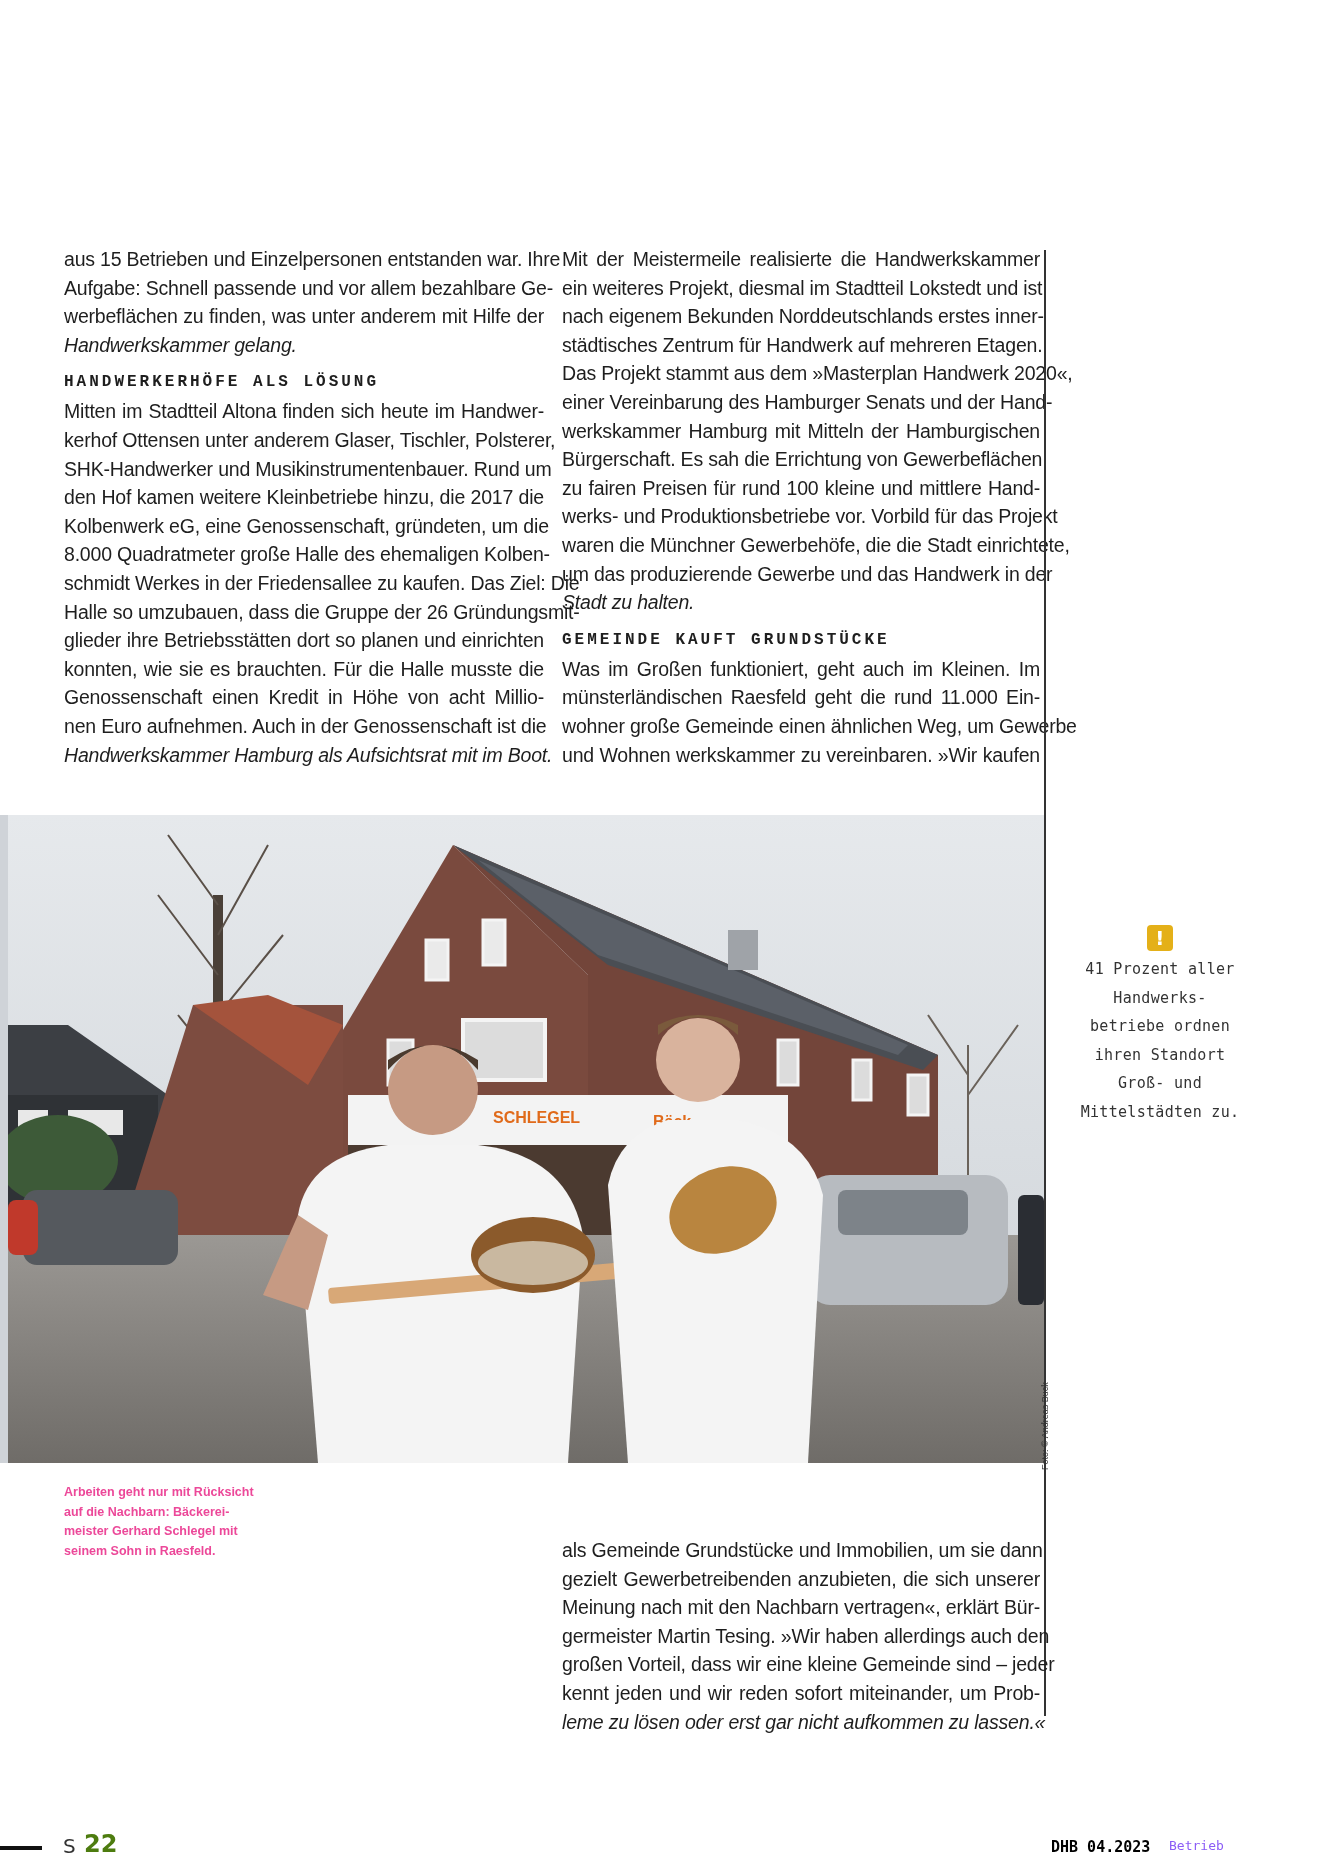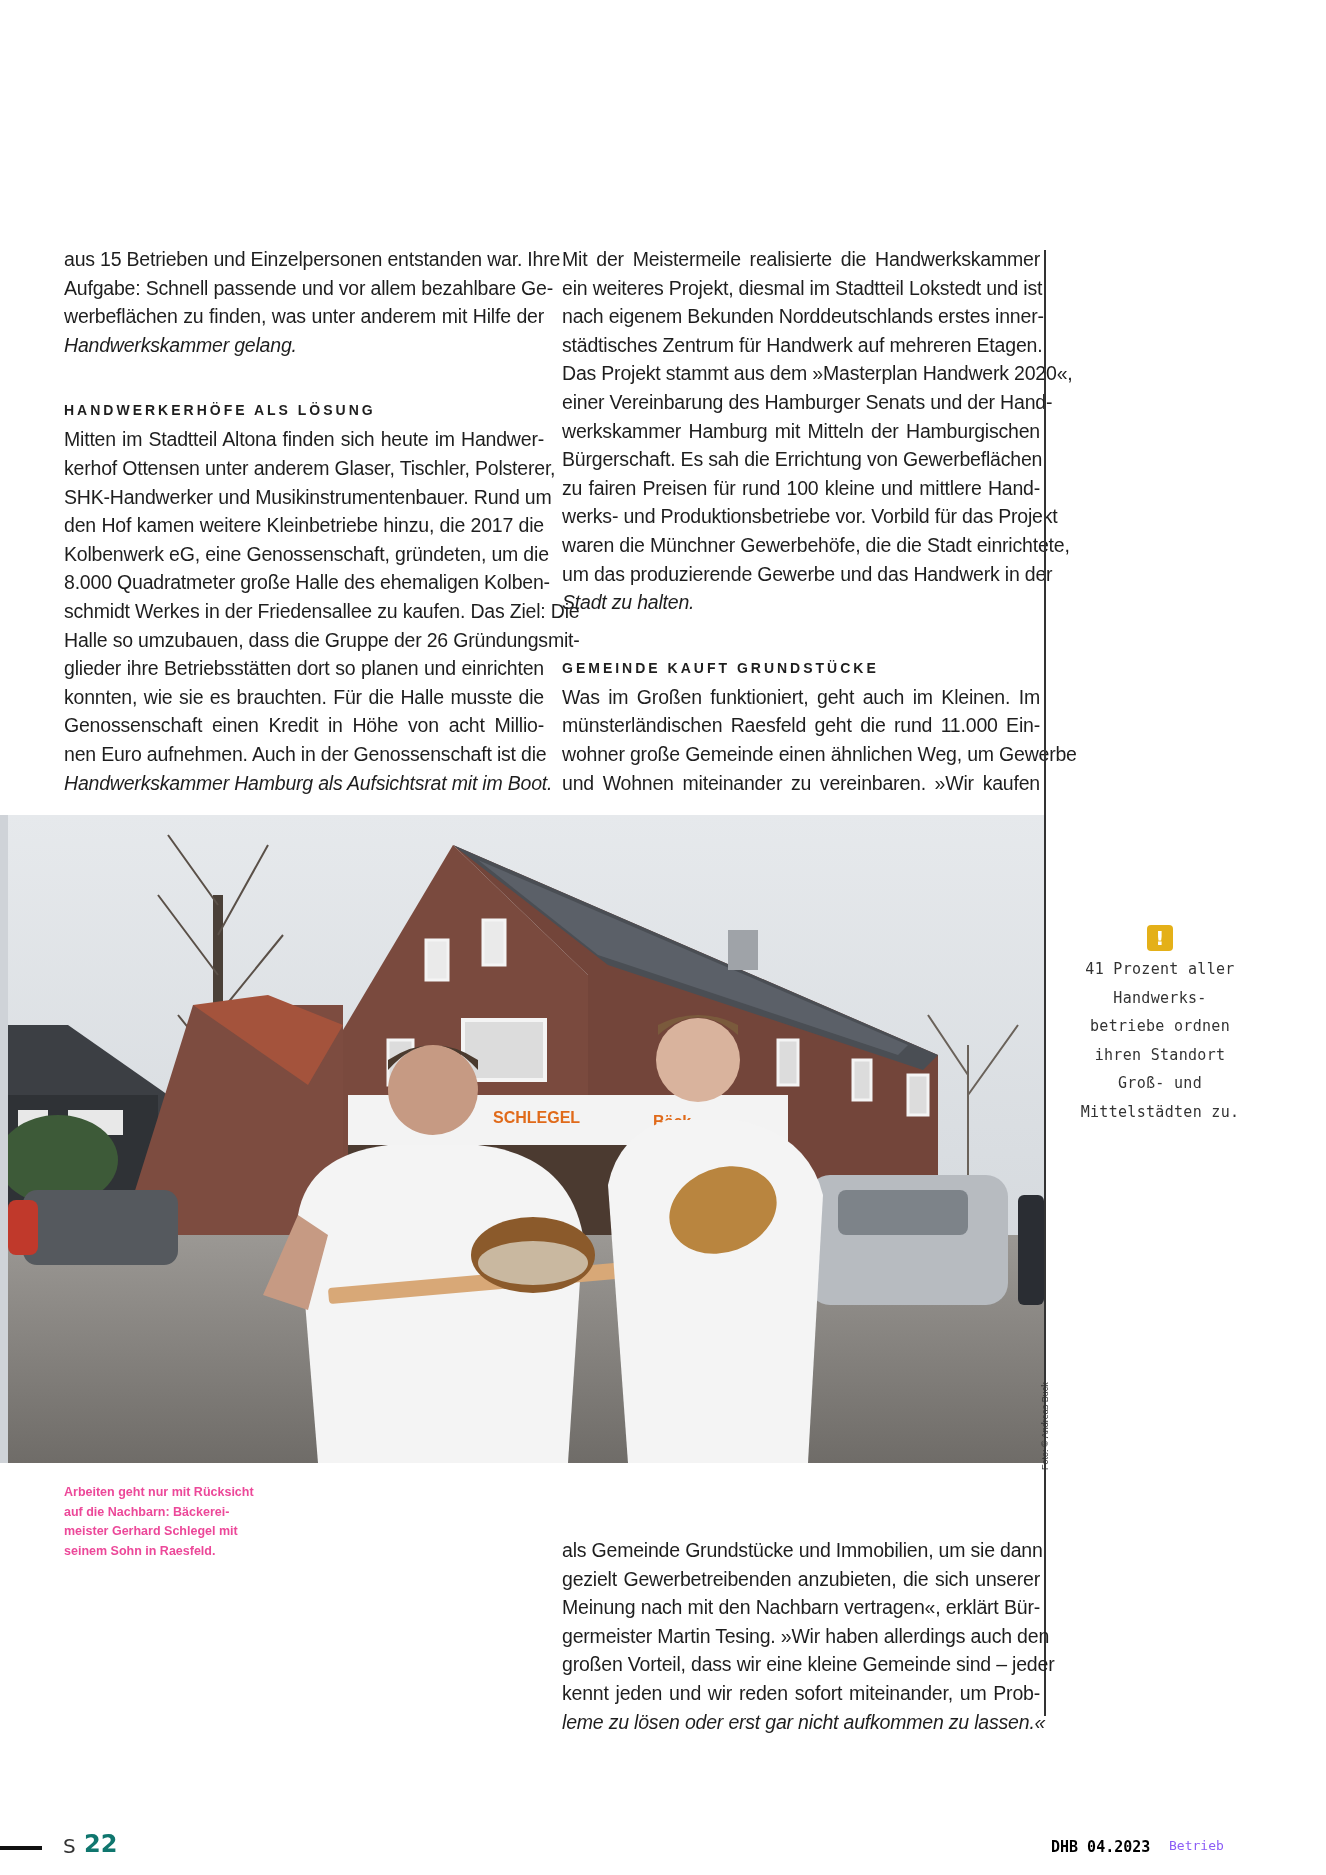--- a/index.html
+++ b/index.html
@@ -3,42 +3,42 @@
   <meta charset="utf-8">
   <style>
     html, body { margin: 0; padding: 0; background: #ffffff; }
     body { width: 1326px; height: 1875px; position: relative; overflow: hidden;
            font-family: "Liberation Sans", sans-serif; color: #1e1e1e; }
     .col { position: absolute; font-family: "Liberation Sans Narrow", "Liberation Sans", sans-serif;
            font-size: 19.5px; line-height: 28.6px; letter-spacing: -0.2px; text-align: justify; }
     .col p { margin: 0; }
     .col .line { display: block; text-align: justify; text-align-last: justify; white-space: nowrap; }
     .col .line.last { text-align-last: left; font-style: italic; }
-    .heading { font-weight: bold; letter-spacing: 3px; font-size: 14px; margin: 36px 0 0 0; line-height: 30px; }
+    .heading { font-weight: bold; letter-spacing: 3px; font-size: 16px; margin: 8px 0 0 0; line-height: 30px; font-family: Liberation Mono, monospace; }
     #col-left { left: 64px; top: 245px; width: 480px; }
     #col-right { left: 562px; top: 245px; width: 478px; }
     #col-right-bottom { left: 562px; top: 1536px; width: 478px; }
     .vrule { position: absolute; left: 1044px; top: 250px; width: 1.5px; height: 1466px; background: #333; }
     .photo { position: absolute; left: 0; top: 815px; width: 1036px; height: 648px; overflow: hidden; background: #cfd3d8; padding-left: 8px; }
     .credit { position: absolute; left: 1040px; top: 1392px; font-size: 9px; color: #333;
               transform: rotate(-90deg); transform-origin: left top; white-space: nowrap;
               font-family: "Liberation Sans Narrow", "Liberation Sans", sans-serif; }
     .credit { left: 1040px; top: 1470px; }
     .caption { position: absolute; left: 64px; top: 1483px; width: 200px; font-family: "Liberation Sans Narrow", "Liberation Sans", sans-serif;
                font-weight: bold; font-size: 12.5px; line-height: 19.5px; color: #ec4899; }
     .caption span { display: block; }
     .infobox { position: absolute; left: 1060px; top: 925px; width: 200px; text-align: center;
                font-family: "DejaVu Sans Mono", monospace; font-size: 15px; line-height: 28.5px; color: #333; letter-spacing: 0.3px; }
     .info-icon { display: inline-block; width: 26px; height: 26px; background: #e4b018; border-radius: 4px;
                  color: #fff; font-weight: bold; font-size: 20px; line-height: 26px; text-align: center;
                  font-family: "DejaVu Sans", sans-serif; margin-bottom: 4px; }
     .info-line { display: block; }
     .footer-bar { position: absolute; left: 0; top: 1846px; width: 42px; height: 4px; background: #111; }
     .footer-s { position: absolute; left: 63px; top: 1834px; font-family: "DejaVu Sans", sans-serif; font-size: 20px; color: #333; }
-    .footer-num { position: absolute; left: 84px; top: 1830px; font-family: "DejaVu Sans", sans-serif; font-size: 24px; font-weight: bold; color: #0f766e; }
+    .footer-num { position: absolute; left: 84px; top: 1830px; font-family: "DejaVu Sans", sans-serif; font-size: 24px; font-weight: bold; color: #4d7c0f; }
     .footer-mag { position: absolute; left: 1051px; top: 1838px; font-family: "DejaVu Sans Mono", monospace; font-weight: bold; font-size: 15px; color: #000000; }
     .footer-section { position: absolute; left: 1169px; top: 1838px; font-family: "DejaVu Sans Mono", monospace; font-size: 13px; color: #8b5cf6; }
   </style>
 </head>
 <body>
 
 <div class="col" id="col-left">
   <p>
     <span class="line">aus 15 Betrieben und Einzelpersonen entstanden war. Ihre</span>
     <span class="line">Aufgabe: Schnell passende und vor allem bezahlbare Ge-</span>
@@ -77,21 +77,21 @@
     <span class="line">werks- und Produktionsbetriebe vor. Vorbild für das Projekt</span>
     <span class="line">waren die Münchner Gewerbehöfe, die die Stadt einrichtete,</span>
     <span class="line">um das produzierende Gewerbe und das Handwerk in der</span>
     <span class="line last">Stadt zu halten.</span>
   </p>
   <div class="heading">GEMEINDE KAUFT GRUNDSTÜCKE</div>
   <p>
     <span class="line">Was im Großen funktioniert, geht auch im Kleinen. Im</span>
     <span class="line">münsterländischen Raesfeld geht die rund 11.000 Ein-</span>
     <span class="line">wohner große Gemeinde einen ähnlichen Weg, um Gewerbe</span>
-    <span class="line">und Wohnen miteinander zu vereinbaren. »Wir kaufen</span>
+    <span class="line">und Wohnen werkskammer zu vereinbaren. »Wir kaufen</span>
   </p>
 </div>
 
 <div class="photo">
   <svg width="1036" height="648" viewBox="0 0 1036 648" xmlns="http://www.w3.org/2000/svg">
     <defs>
       <linearGradient id="sky" x1="0" y1="0" x2="0" y2="1">
         <stop offset="0" stop-color="#e6e9ec"></stop>
         <stop offset="1" stop-color="#cdd2d7"></stop>
       </linearGradient>

